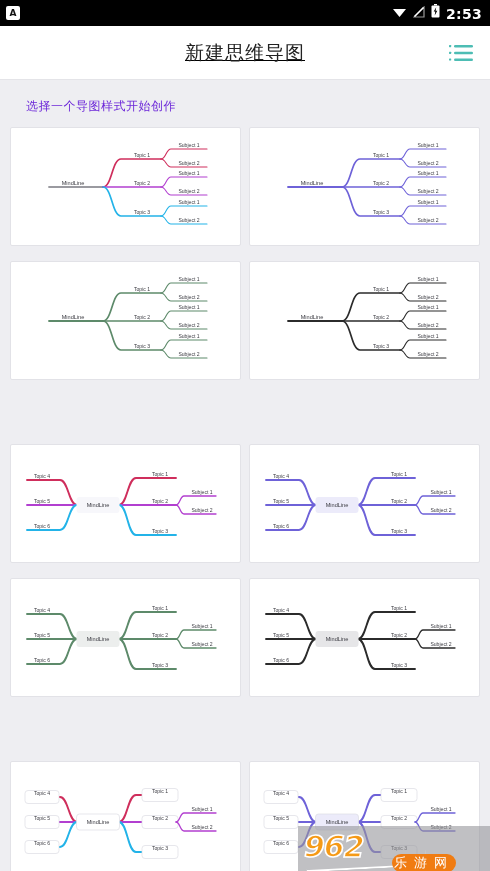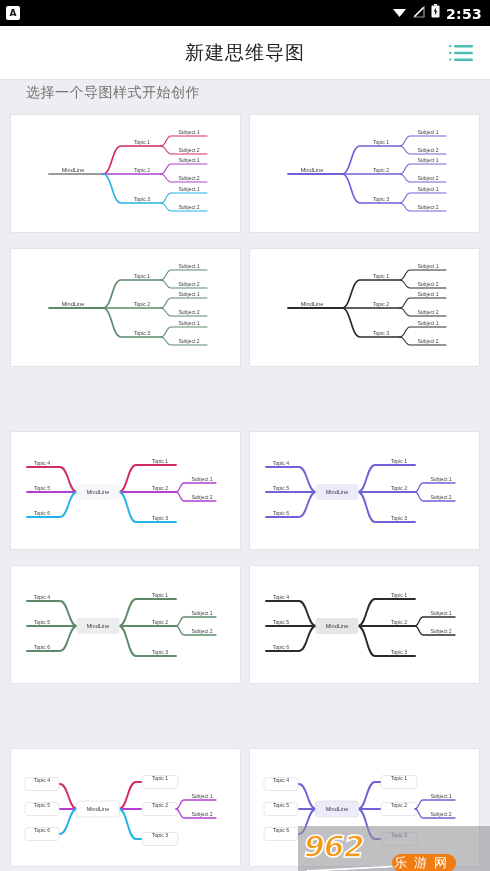--- a/index.html
+++ b/index.html
@@ -23,31 +23,32 @@
     font-family:"DejaVu Sans",sans-serif;
   }
   .status-right{display:flex;align-items:flex-end;gap:6px;}
   .clock{font-size:14px;font-weight:bold;letter-spacing:.3px;font-family:"DejaVu Sans",sans-serif;}
 
   
   .appbar{
     height:54px;background:#fff;position:relative;
     display:flex;align-items:center;justify-content:center;
     border-bottom:1px solid #e4e4e8;
+    text-decoration:underline;
   }
   .appbar-title{font-size:19px;color:#222;letter-spacing:1px;}
   .menu-btn{
     position:absolute;right:14px;top:50%;transform:translateY(-50%);
     width:30px;height:30px;display:flex;align-items:center;justify-content:center;
   }
 
   
   .content{height:791px;overflow:hidden;}
   .section-label{
-    font-size:14px;color:#737373;padding:4px 0 12px 26px;letter-spacing:.5px;
+    font-size:12px;color:#6d28d9;padding:18px 0 12px 26px;letter-spacing:.5px;
   }
   .grid{display:flex;flex-wrap:wrap;padding:0 10px;}
   .grid-gap{width:100%;height:15px;}
   .grid-gap.big{height:64px;}
   .card{
     width:231px;height:119px;background:#fff;border:1px solid #e2e2e7;
     border-radius:2px;overflow:hidden;position:relative;
   }
   .card + .card{margin-left:8px;}
   .card svg{display:block;width:231px;height:119px;}

